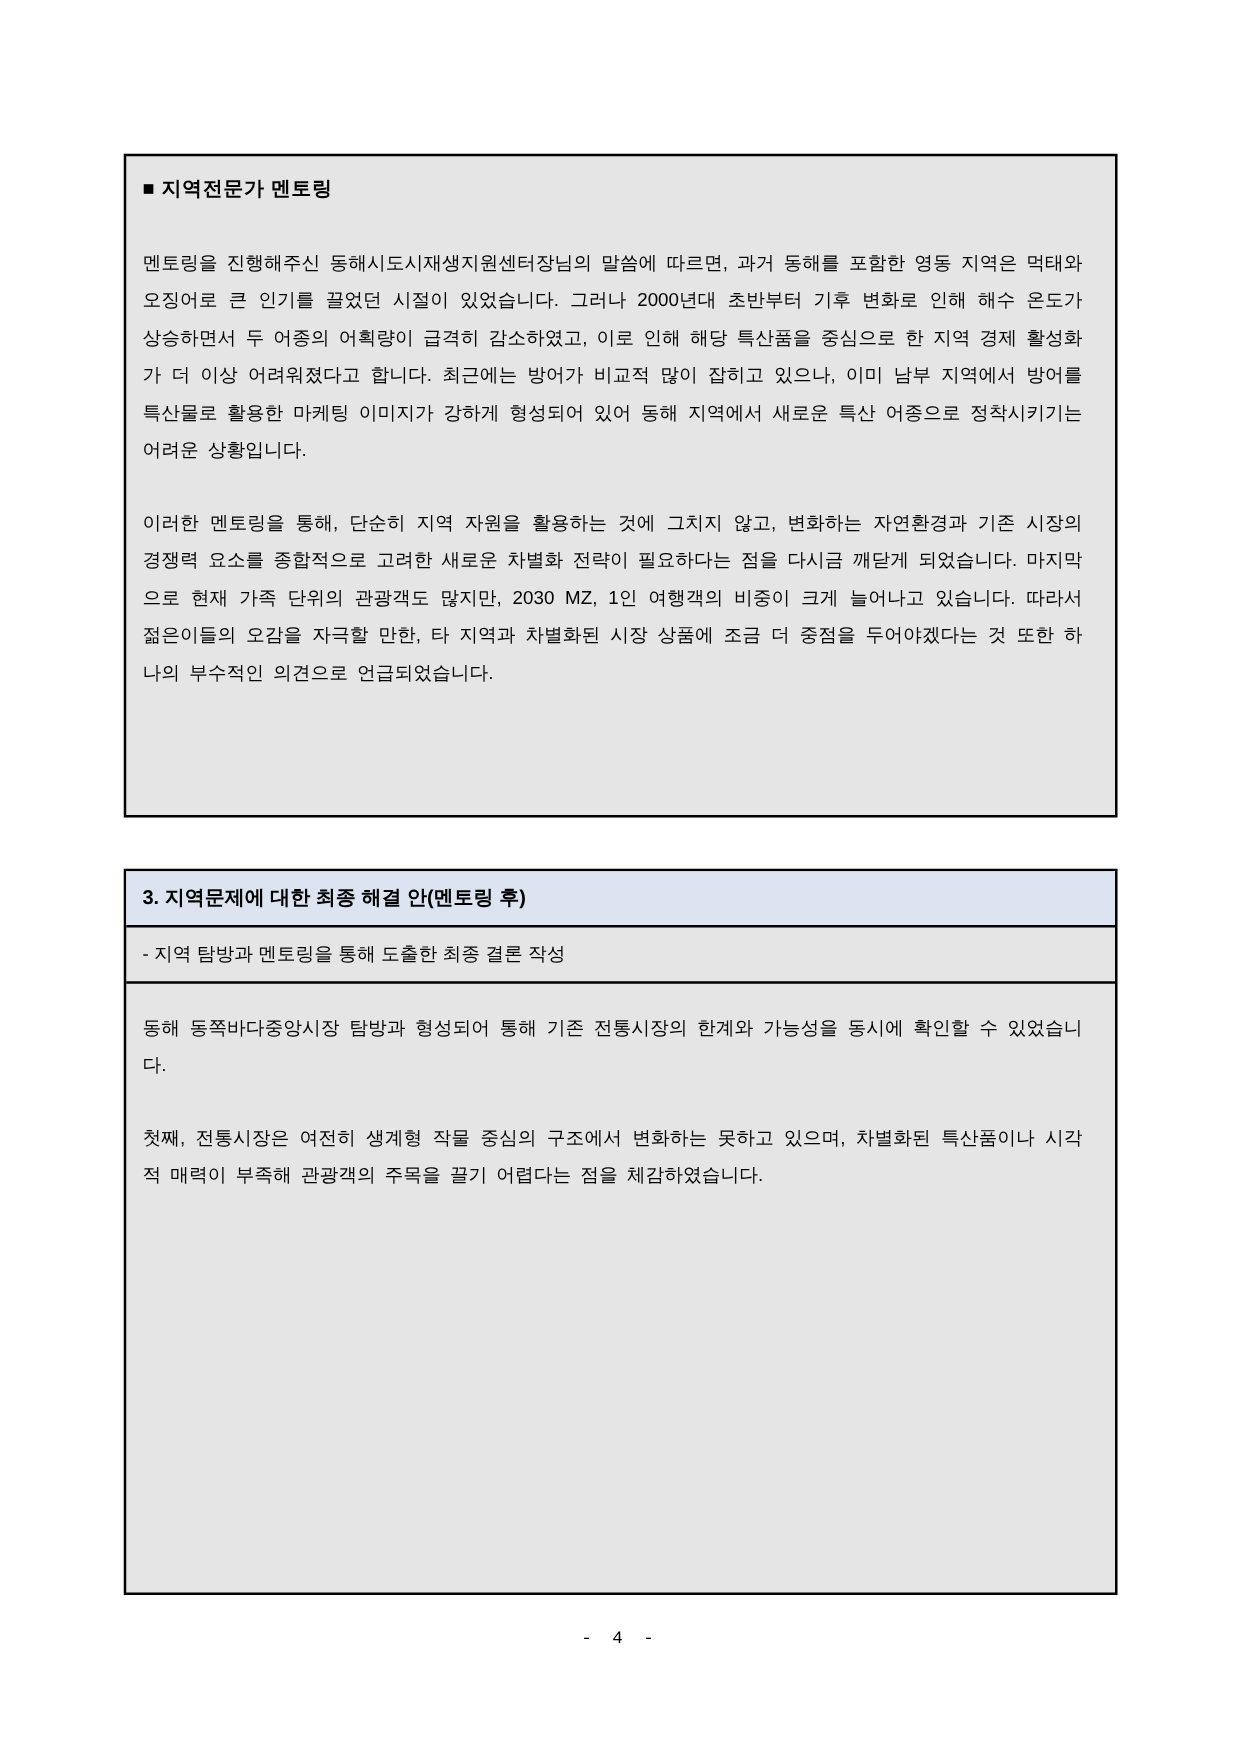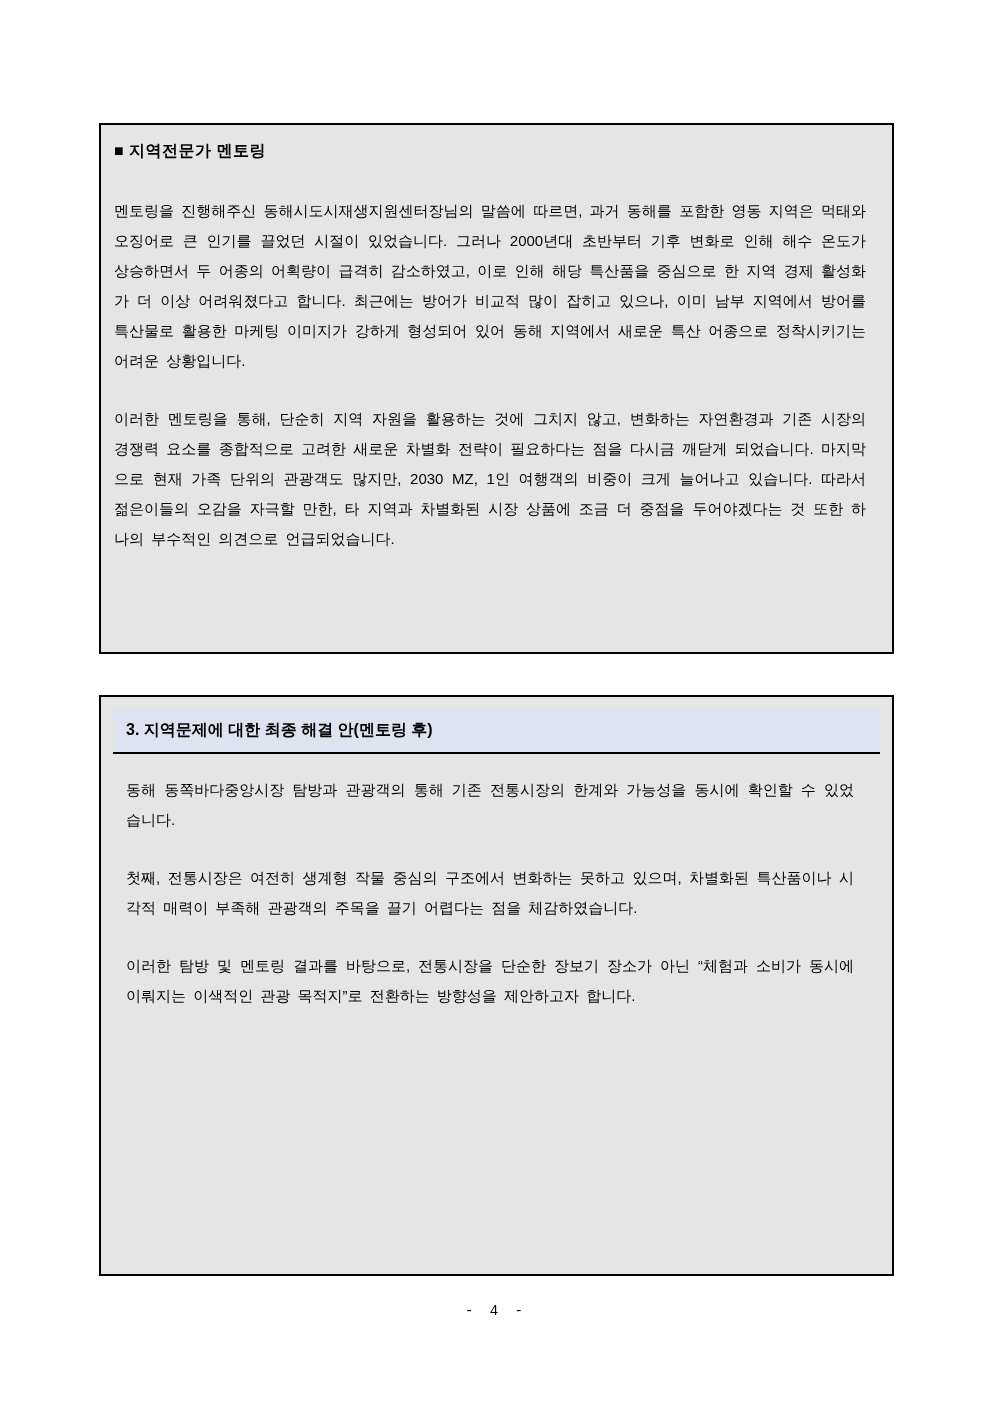--- a/index.html
+++ b/index.html
@@ -24,21 +24,21 @@
     background: #e5e5e5;
   }
   .box-mentoring {
     top: 123px;
     height: 531px;
     padding: 0 13px;
   }
   .box-solution {
     top: 695px;
     height: 581px;
-    padding: 12px;
+    padding: 0;
   }
   .section-title {
     margin: 16px 0 0 0;
     font-size: 16px;
     font-weight: bold;
     letter-spacing: 0.5px;
   }
   .doc-p {
     margin: 0 13px 28px 0;
     font-size: 15px;
@@ -93,20 +93,22 @@
 <div class="doc-box box-mentoring">
   <p class="section-title">■ 지역전문가 멘토링</p>
   <p class="doc-p first">멘토링을 진행해주신 동해시도시재생지원센터장님의 말씀에 따르면, 과거 동해를 포함한 영동 지역은 먹태와 오징어로 큰 인기를 끌었던 시절이 있었습니다. 그러나 2000년대 초반부터 기후 변화로 인해 해수 온도가 상승하면서 두 어종의 어획량이 급격히 감소하였고, 이로 인해 해당 특산품을 중심으로 한 지역 경제 활성화가 더 이상 어려워졌다고 합니다. 최근에는 방어가 비교적 많이 잡히고 있으나, 이미 남부 지역에서 방어를 특산물로 활용한 마케팅 이미지가 강하게 형성되어 있어 동해 지역에서 새로운 특산 어종으로 정착시키기는 어려운 상황입니다.</p>
   <p class="doc-p">이러한 멘토링을 통해, 단순히 지역 자원을 활용하는 것에 그치지 않고, 변화하는 자연환경과 기존 시장의 경쟁력 요소를 종합적으로 고려한 새로운 차별화 전략이 필요하다는 점을 다시금 깨닫게 되었습니다. 마지막으로 현재 가족 단위의 관광객도 많지만, 2030 MZ, 1인 여행객의 비중이 크게 늘어나고 있습니다. 따라서 젊은이들의 오감을 자극할 만한, 타 지역과 차별화된 시장 상품에 조금 더 중점을 두어야겠다는 것 또한 하나의 부수적인 의견으로 언급되었습니다.</p>
 </div>
 
 <div class="doc-box box-solution">
   <div class="header-row" style="background: rgb(220, 228, 242);">
     <span>3. 지역문제에 대한 최종 해결 안(멘토링 후)</span>
   </div>
+  <div class="subheader-row">
+    <span>- 지역 탐방과 멘토링을 통해 도출한 최종 결론 작성</span>
+  </div>
   <div class="solution-body">
-    <p class="doc-p"><span>동해 동쪽바다중앙시장 탐방과 관광객의 통해 </span><b>기존 전통시장의 한계와 가능성을 동시에 확인</b><span>할 수 있었습니다.</span></p>
+    <p class="doc-p"><span>동해 동쪽바다중앙시장 탐방과 형성되어 통해 </span><b>기존 전통시장의 한계와 가능성을 동시에 확인</b><span>할 수 있었습니다.</span></p>
     <p class="doc-p"><span>첫째, 전통시장은 여전히 </span><b>생계형 작물 중심의 구조</b><span>에서 변화하는 못하고 있으며, </span><b>차별화된 특산품이나 시각적 매력이</b><span> 부족해 관광객의 주목을 끌기 어렵다는 점을 체감하였습니다.</span></p>
-    <p class="doc-p"><span>이러한 탐방 및 멘토링 결과를 바탕으로, </span><b>전통시장을 단순한 장보기 장소가 아닌 “체험과 소비가 동시에 이뤄지는 이색적인 관광 목적지”로 전환</b><span>하는 방향성을 제안하고자 합니다.</span></p>
   </div>
 </div>
 
 <div class="page-number">- 4 -</div>
 
 </body></html>

